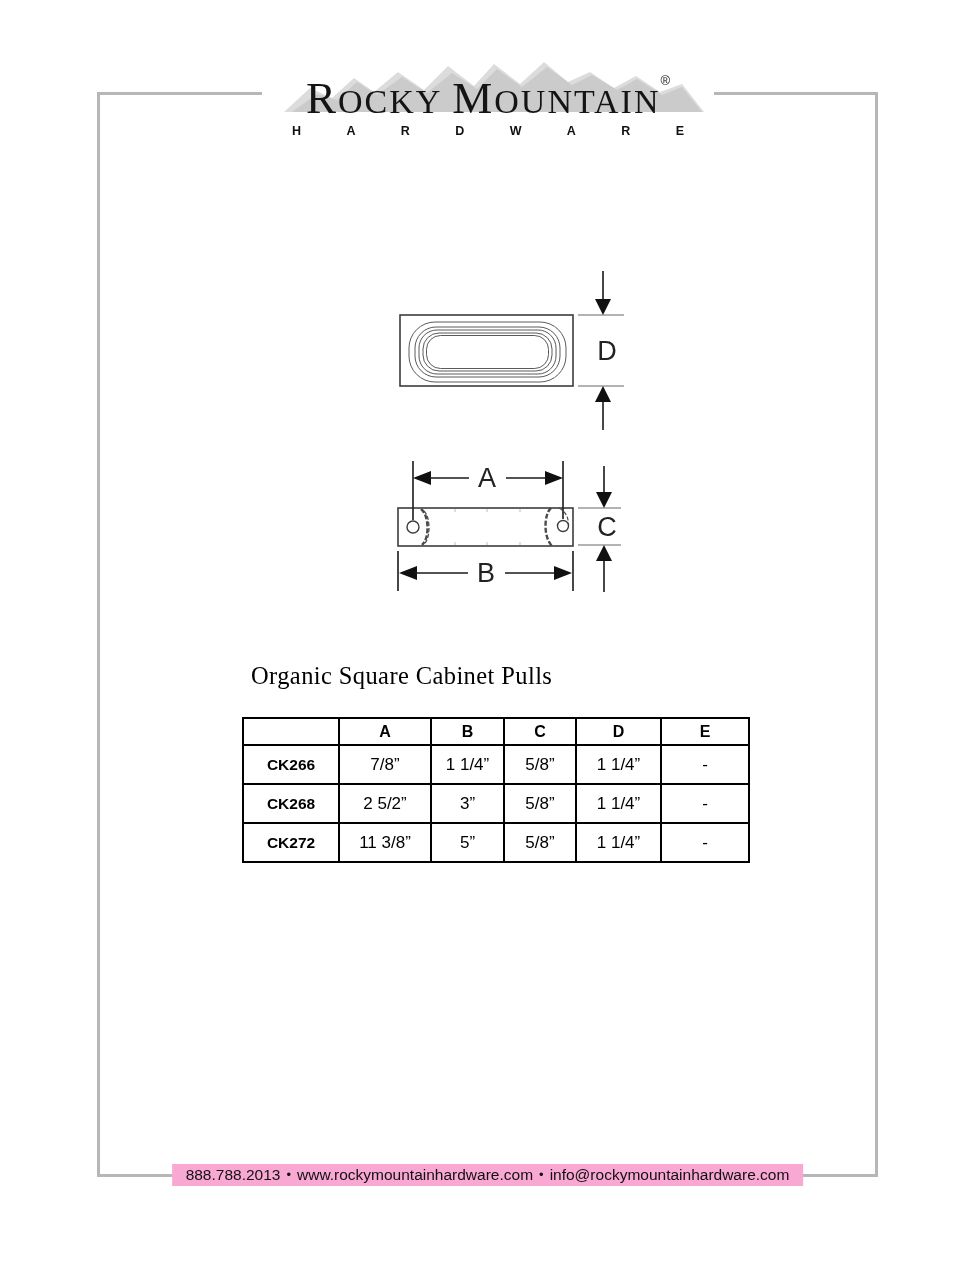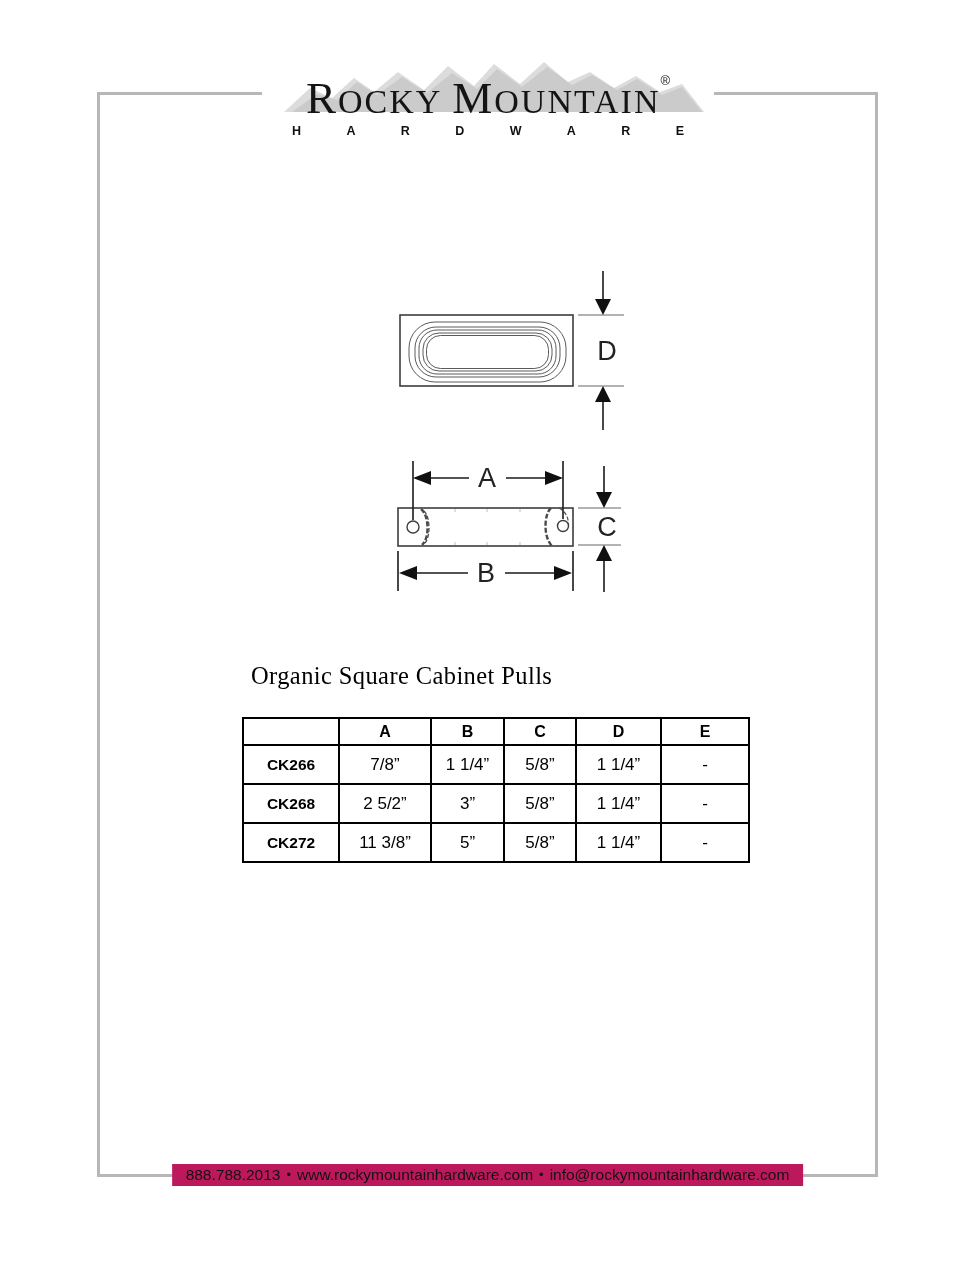--- a/index.html
+++ b/index.html
@@ -46,21 +46,21 @@
   table.spec{position:absolute;left:242px;top:717px;border-collapse:collapse;table-layout:fixed;
              background:#fff;}
   table.spec th,table.spec td{border:2px solid #000;text-align:center;vertical-align:middle;
              font-family:"Liberation Sans",sans-serif;padding:0;}
   table.spec thead th{height:25px;font-size:16px;font-weight:bold;}
   table.spec tbody th{height:37px;font-size:15.5px;font-weight:bold;}
   table.spec tbody td{height:37px;font-size:17px;font-weight:normal;}
 
   
   .footer{position:absolute;left:50%;top:1164px;transform:translateX(-50%);z-index:2;
-          background:#be185d;padding:2px 14px;white-space:nowrap;font-size:15.5px;color:#111;}
+          background:#f9a8d4;padding:2px 14px;white-space:nowrap;font-size:15.5px;color:#111;}
   .footer .bullet{display:inline-block;margin:0 6px;font-size:13px;vertical-align:1px;}
 </style>
 </head>
 <body>
 
 <div class="page">
 
   <div class="frame-line fr-top"></div>
   <div class="frame-line fr-left"></div>
   <div class="frame-line fr-right"></div>

